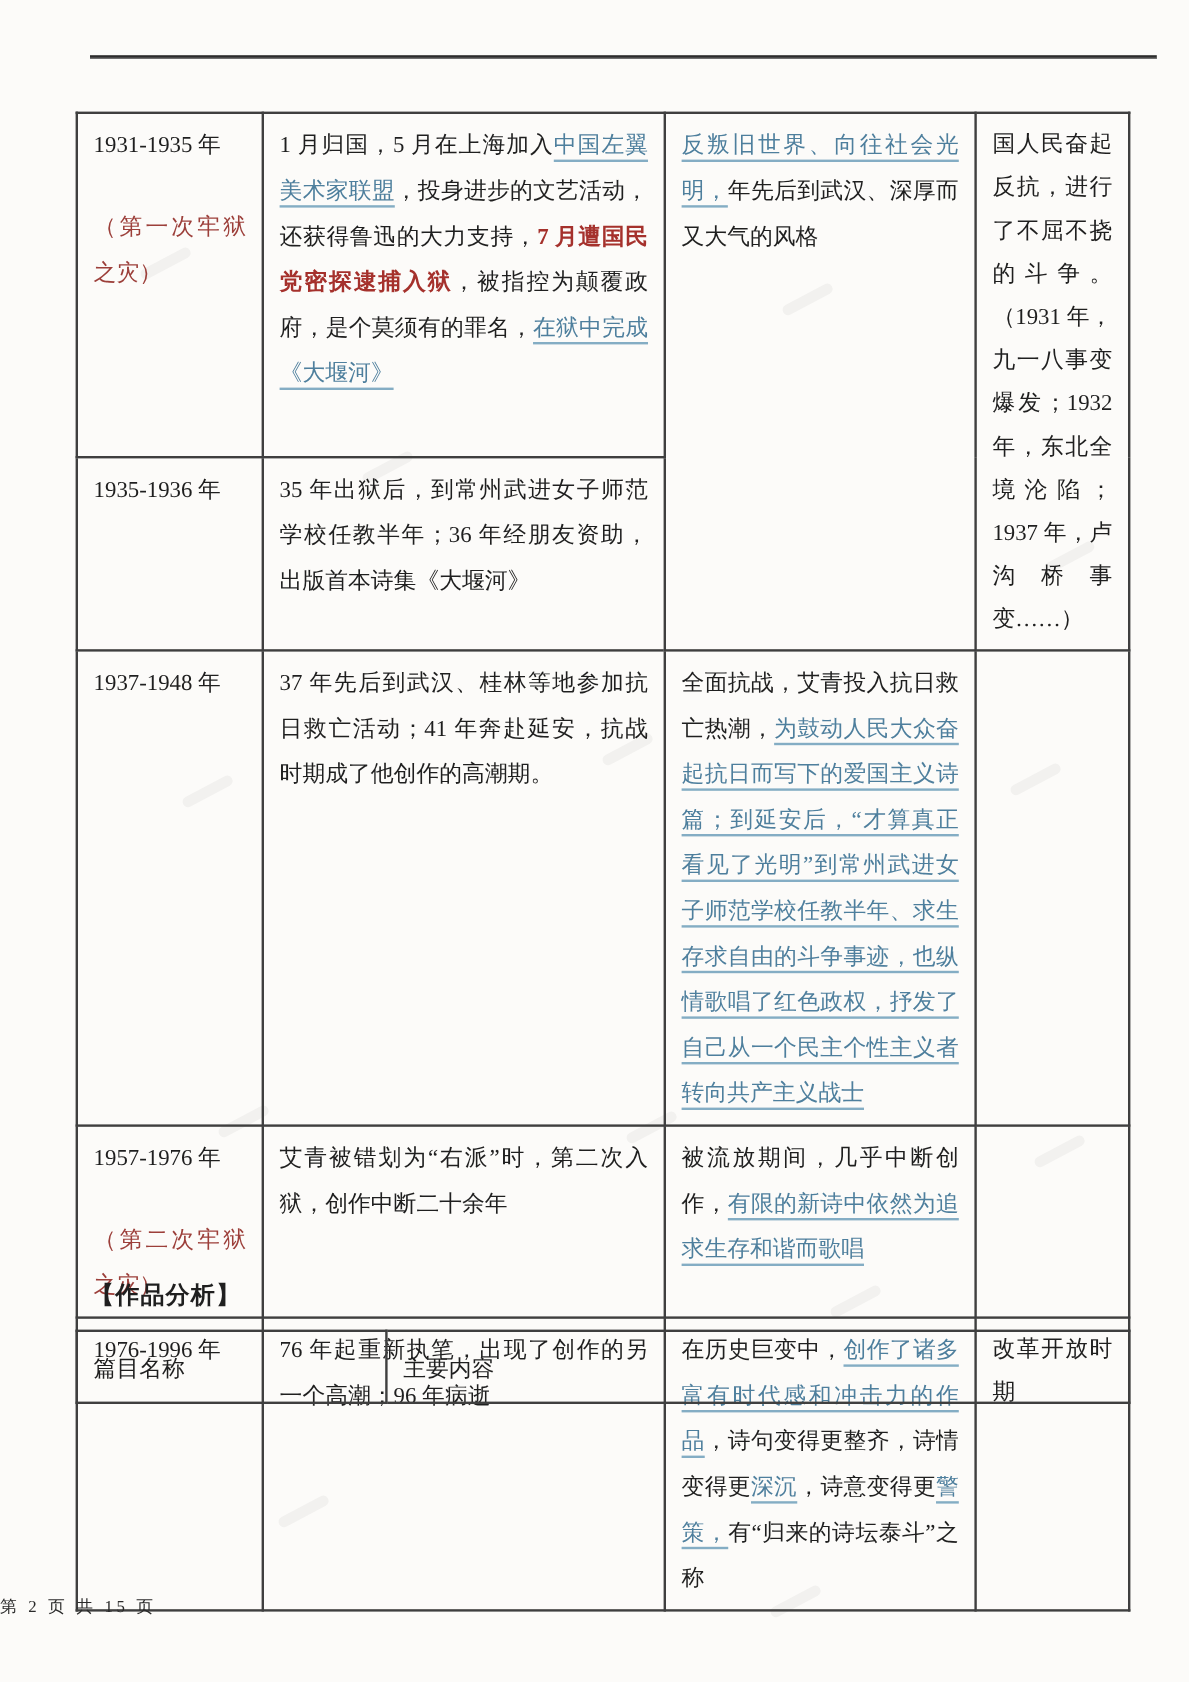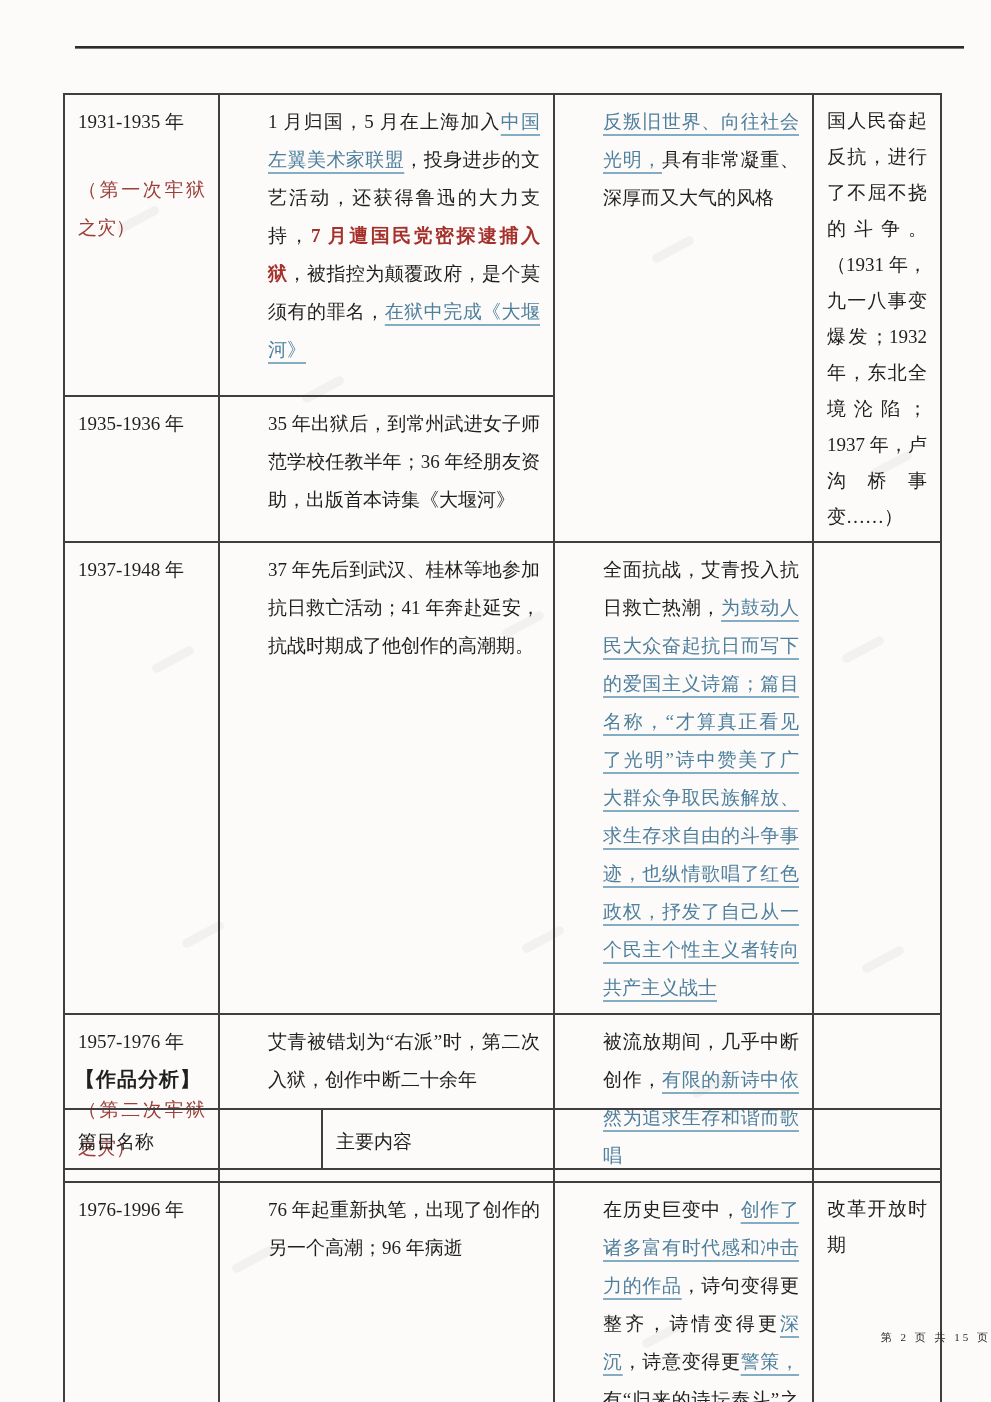--- a/index.html
+++ b/index.html
@@ -35,21 +35,21 @@
   }
   .col-year{width:155px;}
   .col-desc{width:335px;}
   .col-style{width:259px;}
   .col-ctx{width:128px;}
   .year-main{white-space:nowrap;}
   .year-note{
     color:var(--red);margin-top:30px;
     text-align:justify;font-weight:500;
   }
-  .cell-text{text-align:justify;margin-left:35px;}
+  .cell-text{text-align:justify;}
   .v-mid{vertical-align:middle;}
   .ctx-text{text-align:justify;line-height:36px;}
   .seg-plain{color:var(--ink);}
   .seg-link{
     color:var(--link);
     text-decoration:underline;
     text-decoration-color:var(--link-under);
     text-decoration-thickness:1.5px;
     text-underline-offset:6px;
   }
@@ -68,21 +68,21 @@
     overflow:hidden;
   }
   .an-col1{width:258px;}
   .an-col2{width:619px;}
   .an-hrow{height:60px;}
   .an-row{height:118px;}
   .title-note{margin-top:17px;}
   
   .page-footer{
     position:absolute;left:0;top:1330px;width:991px;
-    text-align:right;font-size:11px;color:#2a2a2a;letter-spacing:3px;
+    text-align:left;font-size:14px;color:#2a2a2a;letter-spacing:3px;
   }
   
   .wm{
     position:absolute;width:46px;height:9px;border-radius:5px;
     background:rgba(120,110,110,0.07);
     transform:rotate(-28deg);
   }
 </style>
 </head>
 <body>
@@ -113,21 +113,21 @@
   <tbody>
     <tr style="height:207px">
       <td>
         <div class="year-main">1931-1935 年</div>
         <div class="year-note">（第一次牢狱之灾）</div>
       </td>
       <td>
         <div class="cell-text"><span class="seg-plain">1 月归国，5 月在上海加入</span><span class="seg-link">中国左翼美术家联盟</span><span class="seg-plain">，投身进步的文艺活动，还获得鲁迅的大力支持，</span><span class="seg-redbold">7 月遭国民党密探逮捕入狱</span><span class="seg-plain">，被指控为颠覆政府，是个莫须有的罪名，</span><span class="seg-link">在狱中完成《大堰河》</span></div>
       </td>
       <td rowspan="2" class="v-mid">
-        <div class="cell-text"><span class="seg-link">反叛旧世界、向往社会光明，</span><span class="seg-plain">具有非常凝重、深厚而又大气的风格</span></div>
+        <div class="cell-text"><span class="seg-link">反叛旧世界、向往社会光明，</span><span class="seg-plain">年先后到武汉、深厚而又大气的风格</span></div>
       </td>
       <td rowspan="2">
         <div class="ctx-text">国人民奋起反抗，进行了不屈不挠的斗争。（1931 年，九一八事变爆发；1932 年，东北全境沦陷；1937 年，卢沟桥事变……）</div>
       </td>
     </tr>
     <tr style="height:137px">
       <td>
         <div class="year-main">1935-1936 年</div>
       </td>
       <td>
@@ -135,21 +135,21 @@
       </td>
     </tr>
     <tr style="height:286px">
       <td>
         <div class="year-main">1937-1948 年</div>
       </td>
       <td>
         <div class="cell-text"><span class="seg-plain">37 年先后到武汉、桂林等地参加抗日救亡活动；41 年奔赴延安，抗战时期成了他创作的高潮期。</span></div>
       </td>
       <td>
-        <div class="cell-text"><span class="seg-plain">全面抗战，艾青投入抗日救亡热潮，</span><span class="seg-link">为鼓动人民大众奋起抗日而写下的爱国主义诗篇；篇目名称，“才算真正看见了光明”诗中赞美了广大群众争取民族解放、求生存求自由的斗争事迹，也纵情歌唱了红色政权，抒发了自己从一个民主个性主义者转向共产主义战士</span></div>
+        <div class="cell-text"><span class="seg-plain">全面抗战，艾青投入抗日救亡热潮，</span><span class="seg-link">为鼓动人民大众奋起抗日而写下的爱国主义诗篇；到延安后，“才算真正看见了光明”到常州武进女子师范学校任教半年、求生存求自由的斗争事迹，也纵情歌唱了红色政权，抒发了自己从一个民主个性主义者转向共产主义战士</span></div>
       </td>
       <td></td>
     </tr>
     <tr style="height:127px">
       <td>
         <div class="year-main">1957-1976 年</div>
         <div class="year-note">（第二次牢狱之灾）</div>
       </td>
       <td>
         <div class="cell-text"><span class="seg-plain">艾青被错划为“右派”时，第二次入狱，创作中断二十余年</span></div>

